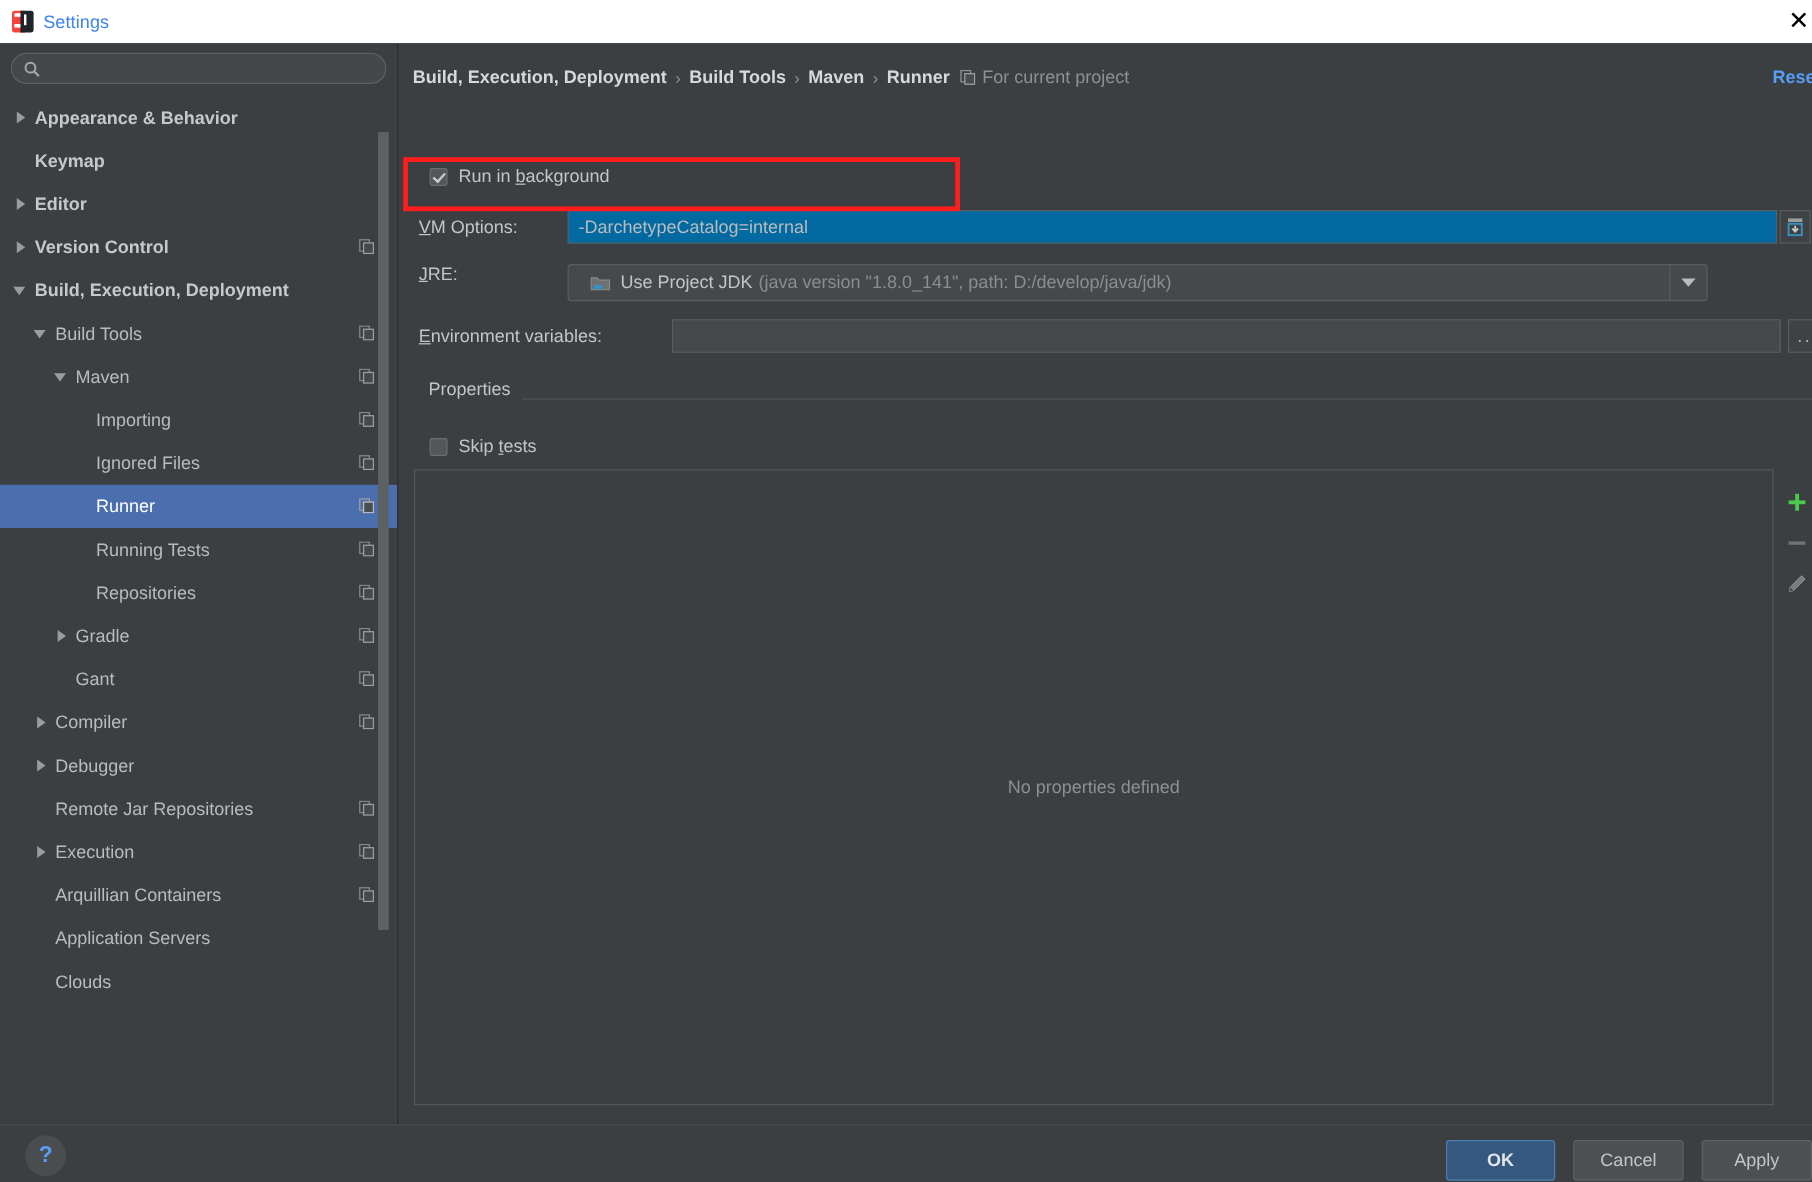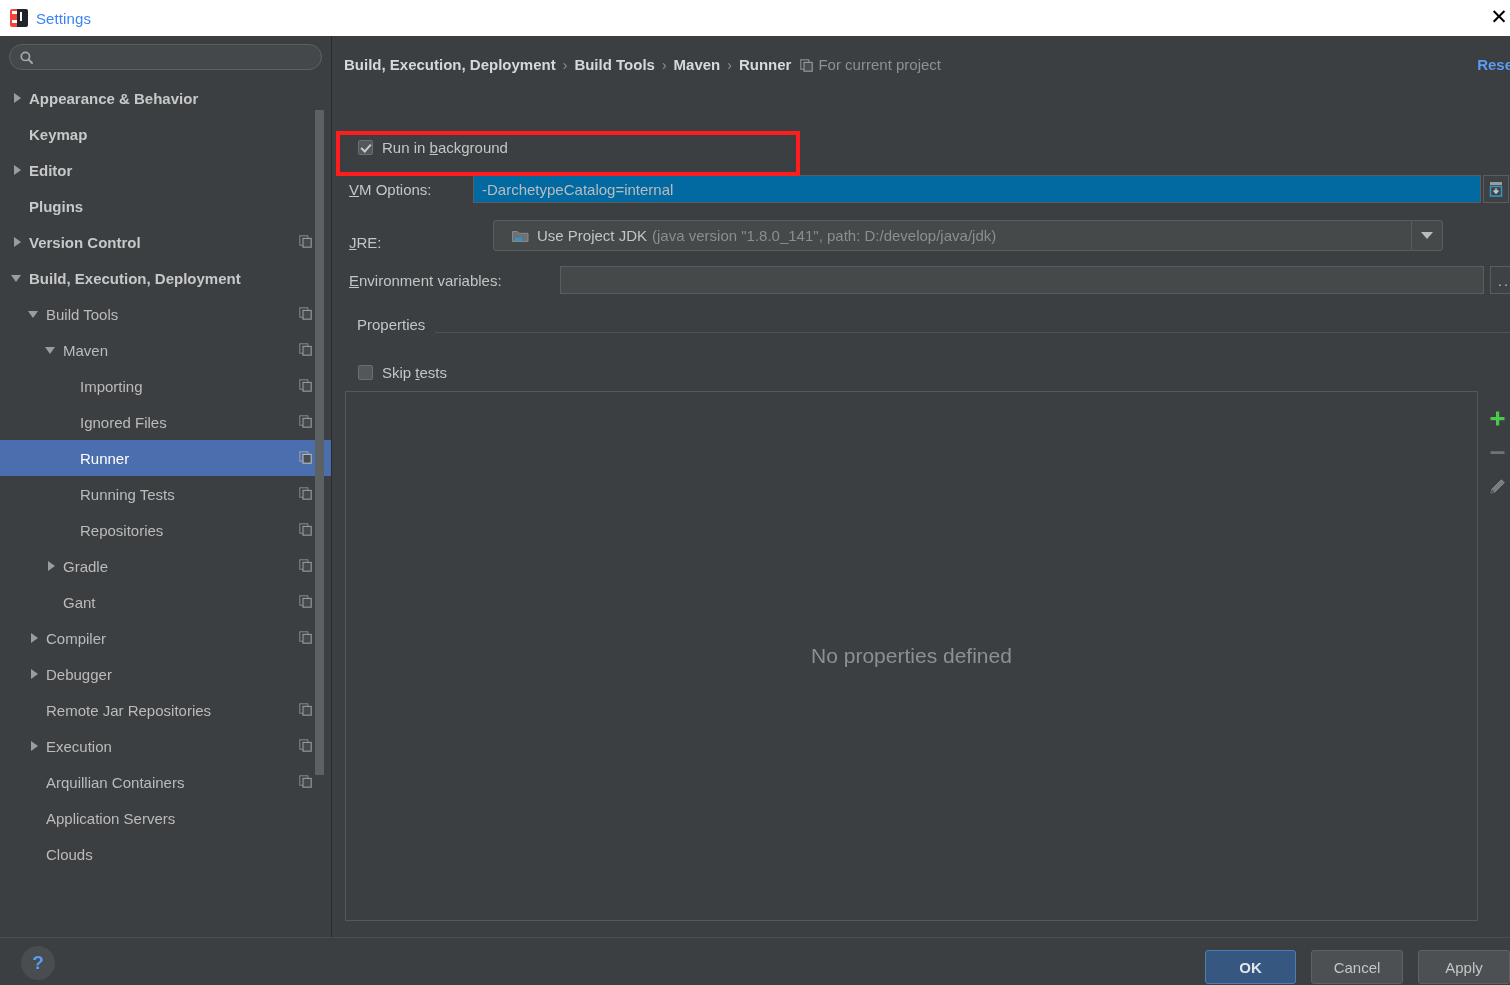--- a/index.html
+++ b/index.html
@@ -135,21 +135,21 @@
   #vm-input {
     flex: 1; height: 28px; background: #0369a1; border: 1px solid #5a5d5f;
     color: #b9bcbd; font-size: 15px; font-family: "Liberation Sans", sans-serif;
     padding: 0 8px; outline: none;
   }
   #vm-expand-btn {
     width: 26px; height: 28px; margin-left: 2px; border: 1px solid #5a5d5f;
     background: #3f4244; display:flex; align-items:center; justify-content:center; flex:none;
   }
 
-  #jre-row { position: absolute; left: 16px; top: 184px; width: 1160px; height: 31px; display:flex; align-items:flex-end;gap:20px; }
+  #jre-row { position: absolute; left: 16px; top: 184px; width: 1160px; height: 31px; display:flex; align-items:flex-start; }
   #jre-label { width: 124px; }
   #jre-combo {
     width: 950px; height: 31px; background: #45494a; border: 1px solid #5a5d5f;
     border-radius: 3px; display: flex; align-items: center; padding-left: 18px;
   }
   #jre-combo .folder { margin-right: 8px; flex:none; }
   #jre-combo .jre-main { font-size: 15px; color: #c3c5c6; }
   #jre-combo .jre-detail { font-size: 15px; color: #8a8e90; margin-left: 5px; white-space: nowrap; }
   #jre-arrow {
     margin-left: auto; width: 31px; height: 29px; border-left: 1px solid #5a5d5f;
@@ -178,21 +178,21 @@
   #props-header .ph-text { font-size: 15px; color: #c3c5c6; white-space: nowrap; }
   #props-header .ph-line { flex: 1; height: 1px; background: #4f5355; margin-left: 10px; }
 
   #skip-tests { position: absolute; left: 25px; top: 328px; }
 
   #props-panel {
     position: absolute; left: 12px; top: 355px; width: 1133px; height: 530px;
     border: 1px solid #555859; background: #3c3f41;
     display: flex; align-items: center; justify-content: center;
   }
-  #props-empty { font-size: 21px; color: #8d9092; }
+  #props-empty { font-size: 15px; color: #8d9092; }
 
   #props-toolbar {
     position: absolute; left: 1151px; top: 355px; width: 26px; height: 530px;
     display: flex; flex-direction: column; align-items: center; padding-top: 10px;
   }
   .tb-btn { width: 26px; height: 34px; display:flex; align-items:center; justify-content:center; }
 
   
   #bottombar {
     position: absolute; left: 0; top: 937px; width: 1510px; height: 48px;
@@ -252,25 +252,20 @@
       </div>
       <div class="tree-item bold">
         <span style="width:11px;flex:none"></span>
         <span class="arrow "></span>
         <span class="label">Keymap</span>
       </div>
       <div class="tree-item bold">
         <span style="width:11px;flex:none"></span>
         <span class="arrow collapsed"></span>
         <span class="label">Editor</span>
-      </div>
-      <div class="tree-item bold">
-        <span style="width:11px;flex:none"></span>
-        <span class="arrow "></span>
-        <span class="label">Plugins</span>
       </div>
       <div class="tree-item bold">
         <span style="width:11px;flex:none"></span>
         <span class="arrow collapsed"></span>
         <span class="label">Version Control</span>
         <svg class="copyicon" viewBox="0 0 13 13">
           <rect x="0.8" y="0.8" width="8" height="9.4" fill="none" stroke="#9a9d9e" stroke-width="1.1"></rect>
           <rect x="4.0" y="3.4" width="8.2" height="8.8" fill="#4a4d4f" stroke="#b8babb" stroke-width="1.1"></rect>
         </svg>
       </div>

